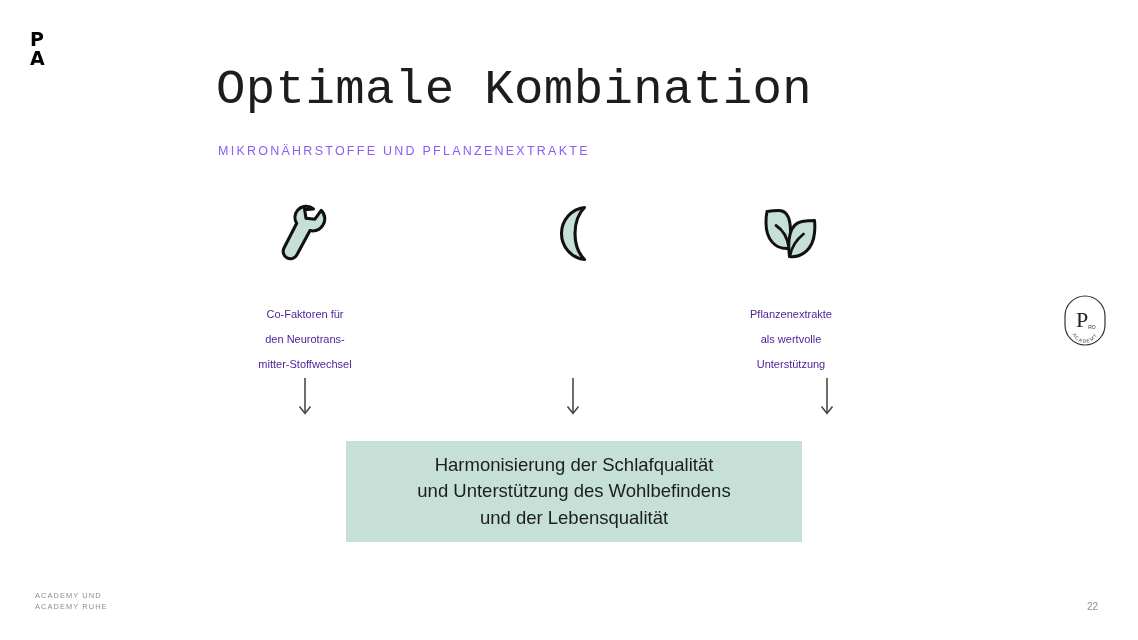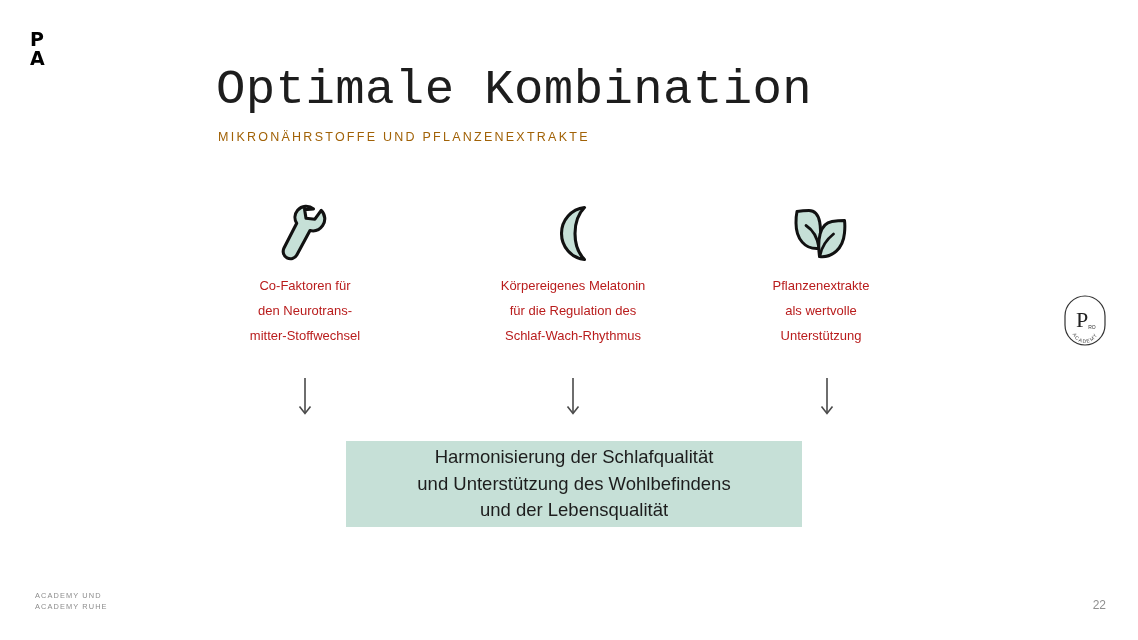--- a/index.html
+++ b/index.html
@@ -35,73 +35,73 @@
     font-family:Liberation Mono, monospace;
     font-weight:300;
     font-size:49px;
     line-height:56px;
     color:#1d1d1d;
     letter-spacing:0.4px;
     white-space:nowrap;
   }
   #page-subtitle {
     position:absolute;
-    left:218px; top:130px;
+    left:218px; top:144px;
     font-family:"Liberation Sans", sans-serif;
     font-weight:400;
     font-size:12.5px;
     line-height:15px;
     letter-spacing:2.25px;
-    color:#a16207;
+    color:#8b5cf6;
     white-space:nowrap;
   }
 
   
   .column {
     position:absolute;
     top:198px;
     width:250px;
     text-align:center;
   }
   #column-0 { left:180px; }
   #column-1 { left:448px; }
-  #column-2 { left:696px; }
+  #column-2 { left:666px; }
 
   .col-icon {
     height:72px;
     display:flex;
     align-items:center;
     justify-content:center;
   }
   .col-text {
-    margin-top:3px;
+    margin-top:32px;
     font-family:"Liberation Sans", sans-serif;
     font-weight:400;
-    font-size:13px;
+    font-size:11px;
     line-height:25px;
-    color:#b91c1c;
+    color:#4c1d95;
     white-space:pre-line;
   }
 
   
   .arrow {
     position:absolute;
     top:378px;
     width:24px;
     height:40px;
   }
   #arrow-0 { left:293px; }
   #arrow-1 { left:561px; }
   #arrow-2 { left:815px; }
 
   
   #conclusion-box {
     position:absolute;
     left:346px; top:441px;
-    width:456px; height:86px;
+    width:456px; height:101px;
     background:#c6e0d7;
     display:flex;
     align-items:center;
     justify-content:center;
   }
   #conclusion-text {
     font-family:"Liberation Sans", sans-serif;
     font-weight:400;
     font-size:18.5px;
     line-height:26.5px;
@@ -123,23 +123,23 @@
     left:35px; bottom:28px;
     font-family:"Liberation Sans", sans-serif;
     font-size:7.4px;
     line-height:10.5px;
     letter-spacing:1.1px;
     color:#8c8c8c;
   }
   #footer-tagline div { display:block; }
   #page-number {
     position:absolute;
-    right:32px; bottom:28px;
-    font-family:"Liberation Sans", sans-serif;
-    font-size:12px;
+    right:40px; bottom:28px;
+    font-family:"Liberation Sans", sans-serif;
+    font-size:10px;
     color:#8f8f8f;
   }
 </style>
 </head>
 <body>
 
 <div id="slide">
 
   <div id="brand-logo">
     <div>P</div>
@@ -163,23 +163,20 @@
 mitter-Stoffwechsel</div>
   </div>
 
   <div class="column" id="column-1">
     <div class="col-icon">
       <svg width="58" height="66" viewBox="0 0 58 66">
         <path d="M40.5 6.5 C27.5 8.0 17.5 19.0 17.5 32.5 C17.5 46.0 27.5 57.0 40.5 58.5
                  C37.0 55.0 31.0 46.5 31.0 32.5 C31.0 18.5 37.0 10.0 40.5 6.5 Z" fill="#c6e0d7" stroke="#111111" stroke-width="3.1" stroke-linejoin="round" stroke-linecap="round"></path>
       </svg>
     </div>
-    <div class="col-text">Körpereigenes Melatonin
-für die Regulation des
-Schlaf-Wach-Rhythmus</div>
   </div>
 
   <div class="column" id="column-2">
     <div class="col-icon">
       <svg width="68" height="66" viewBox="0 0 68 66">
         <path d="M31.5 47.5 C18.0 48.5 9.0 38.0 9.0 22.0 C9.0 15.0 10.0 10.5 10.0 10.5
                  C10.0 10.5 16.0 9.5 22.0 9.5 C35.0 9.5 34.0 29.0 33.5 47.5 Z" fill="#c6e0d7" stroke="#111111" stroke-width="3.0" stroke-linejoin="round" stroke-linecap="round"></path>
         <path d="M19.0 24.5 C26.0 29.0 30.5 36.0 32.0 47.0" fill="none" stroke="#111111" stroke-width="2.8" stroke-linecap="round"></path>
         <path d="M32.5 55.5 C45.5 57.0 56.0 47.5 57.5 32.0 C58.2 24.5 57.5 19.5 57.5 19.5
                  C57.5 19.5 51.0 19.5 45.0 20.5 C32.0 22.5 30.5 40.0 32.5 55.5 Z" fill="#c6e0d7" stroke="#111111" stroke-width="3.0" stroke-linejoin="round" stroke-linecap="round"></path>

